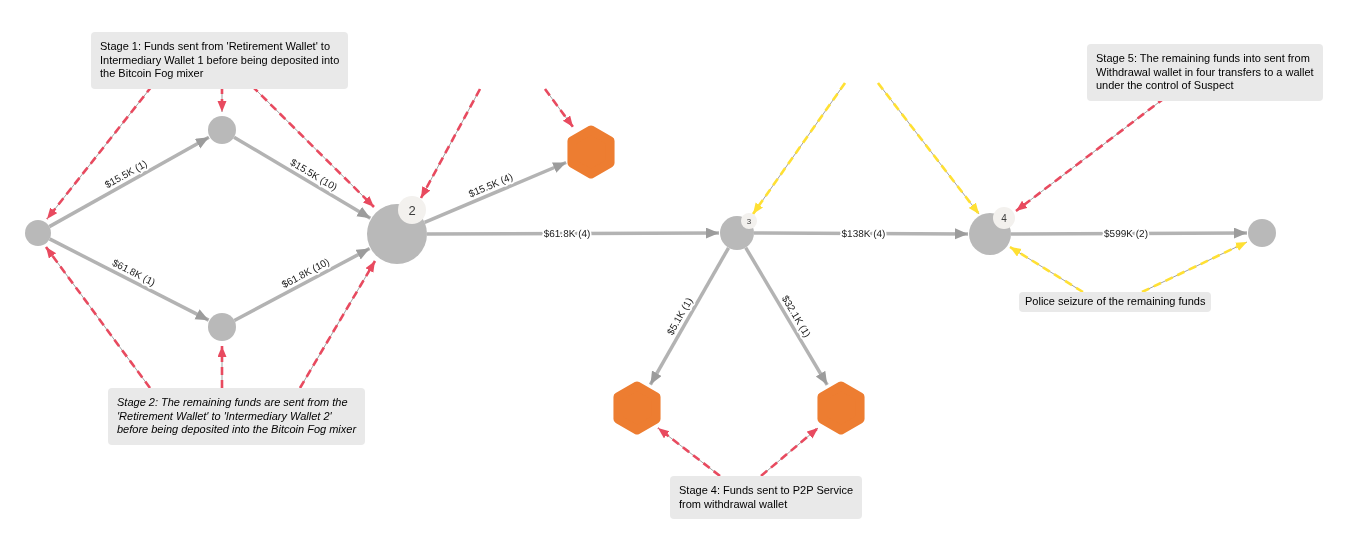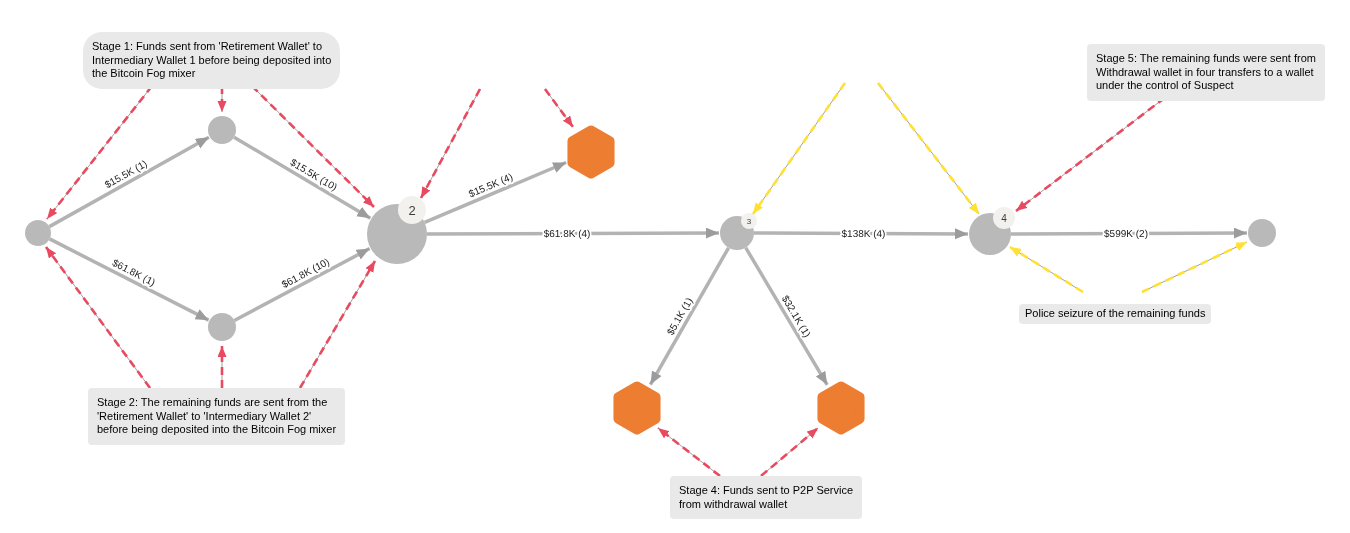--- a/index.html
+++ b/index.html
@@ -147,25 +147,25 @@
         <text x="412" y="214.68" class="badge-label" font-size="13">2</text>
         <circle cx="737" cy="233" r="17" fill="#b9b9b9"></circle>
         <circle cx="749" cy="221" r="8" fill="#f3f1ee"></circle>
         <text x="749" y="223.88" class="badge-label" font-size="8">3</text>
         <circle cx="990" cy="234" r="21" fill="#b9b9b9"></circle>
         <circle cx="1004" cy="218" r="11" fill="#f3f1ee"></circle>
         <text x="1004" y="221.6" class="badge-label" font-size="10">4</text>
         <circle cx="1262" cy="233" r="14" fill="#b9b9b9"></circle>
       </g>
     </svg>
-  <div class="note" style="left: 83px; top: 32px; border-radius: 19px;">Stage 1: Funds sent from 'Retirement Wallet' to
+  <div class="note" style="left: 91px; top: 32px;">Stage 1: Funds sent from 'Retirement Wallet' to
 Intermediary Wallet 1 before being deposited into
 the Bitcoin Fog mixer</div>
-  <div class="note" style="left: 1087px; top: 44px;">Stage 5: The remaining funds were sent from
+  <div class="note" style="left: 1087px; top: 44px;">Stage 5: The remaining funds into sent from
 Withdrawal wallet in four transfers to a wallet
 under the control of Suspect</div>
-  <div class="note" style="left: 88px; top: 388px;">Stage 2: The remaining funds are sent from the
+  <div class="note" style="left: 108px; top: 388px; font-style: italic;">Stage 2: The remaining funds are sent from the
 'Retirement Wallet' to 'Intermediary Wallet 2'
 before being deposited into the Bitcoin Fog mixer</div>
   <div class="note" style="left: 648px; top: 476px; margin-left: 22px;">Stage 4: Funds sent to P2P Service
 from withdrawal wallet</div>
-  <div class="note small" style="left: 1019px; top: 304px;">Police seizure of the remaining funds</div>
+  <div class="note small" style="left: 1019px; top: 292px;">Police seizure of the remaining funds</div>
 </div>
 
 </body></html>

